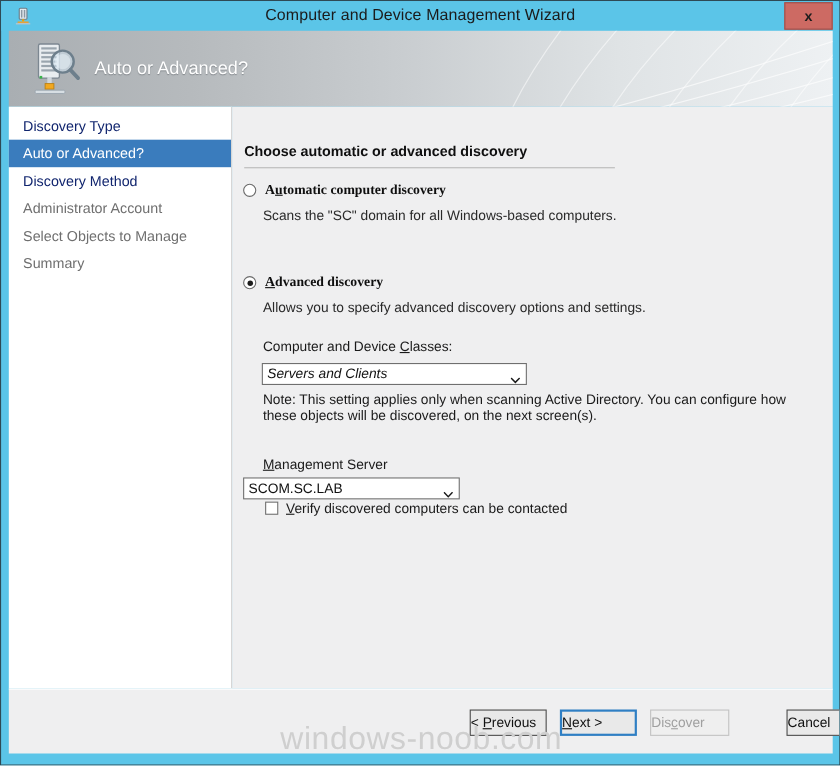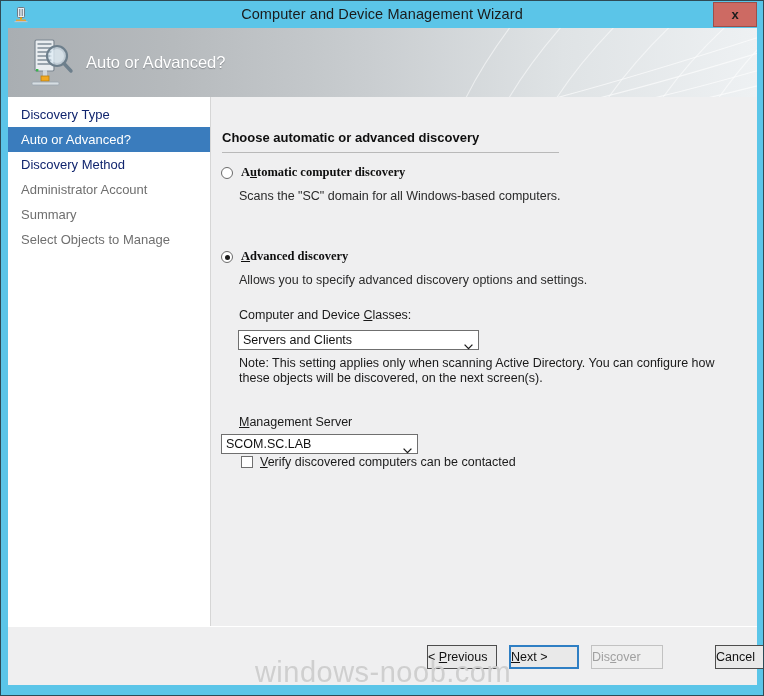--- a/index.html
+++ b/index.html
@@ -366,43 +366,43 @@
       </svg>
     </span>
     <div class="header-title">Auto or Advanced?</div>
   </div>
 
   <div class="sidebar">
     <div class="side-item">Discovery Type</div>
     <div class="side-item active">Auto or Advanced?</div>
     <div class="side-item">Discovery Method</div>
     <div class="side-item disabled">Administrator Account</div>
+    <div class="side-item disabled">Select Objects to Manage</div>
     <div class="side-item disabled">Summary</div>
-    <div class="side-item disabled">Select Objects to Manage</div>
   </div>
 
   <div class="content">
 
     <div class="section-heading">Choose automatic or advanced discovery</div>
     <div class="heading-rule"></div>
 
     <div class="radio-row" style="top:68px;">
       <span class="radio"></span>
       <span class="radio-label"><span>A</span><u>u</u><span>tomatic computer discovery</span></span>
     </div>
     <div class="desc" style="top:92px;">Scans the "SC" domain for all Windows-based computers.</div>
 
     <div class="radio-row" style="top:152px;">
       <span class="radio checked"></span>
       <span class="radio-label"><u>A</u><span>dvanced discovery</span></span>
     </div>
     <div class="desc" style="top:176px;">Allows you to specify advanced discovery options and settings.</div>
 
     <div class="field-label" style="top:211px;"><span>Computer and Device </span><u>C</u><span>lasses:</span></div>
-    <div class="combo" style="left:27px; top:233px; width:241px;">
+    <div class="combo" style="left:27px; top:233px; width:241px;font-style:italic;">
       <span class="combo-text">Servers and Clients</span>
       <span class="combo-arrow">
         <svg width="9" height="6" viewBox="0 0 9 6">
             <path d="M0.6 0.6 L4.5 4.6 L8.4 0.6" fill="none" stroke="#1a1a1a" stroke-width="1.3"></path>
           </svg>
       </span>
     </div>
 
     <div class="note" style="top:259px;">Note: This setting applies only when scanning Active Directory.  You can configure how these objects will be discovered, on the next screen(s).</div>
 

